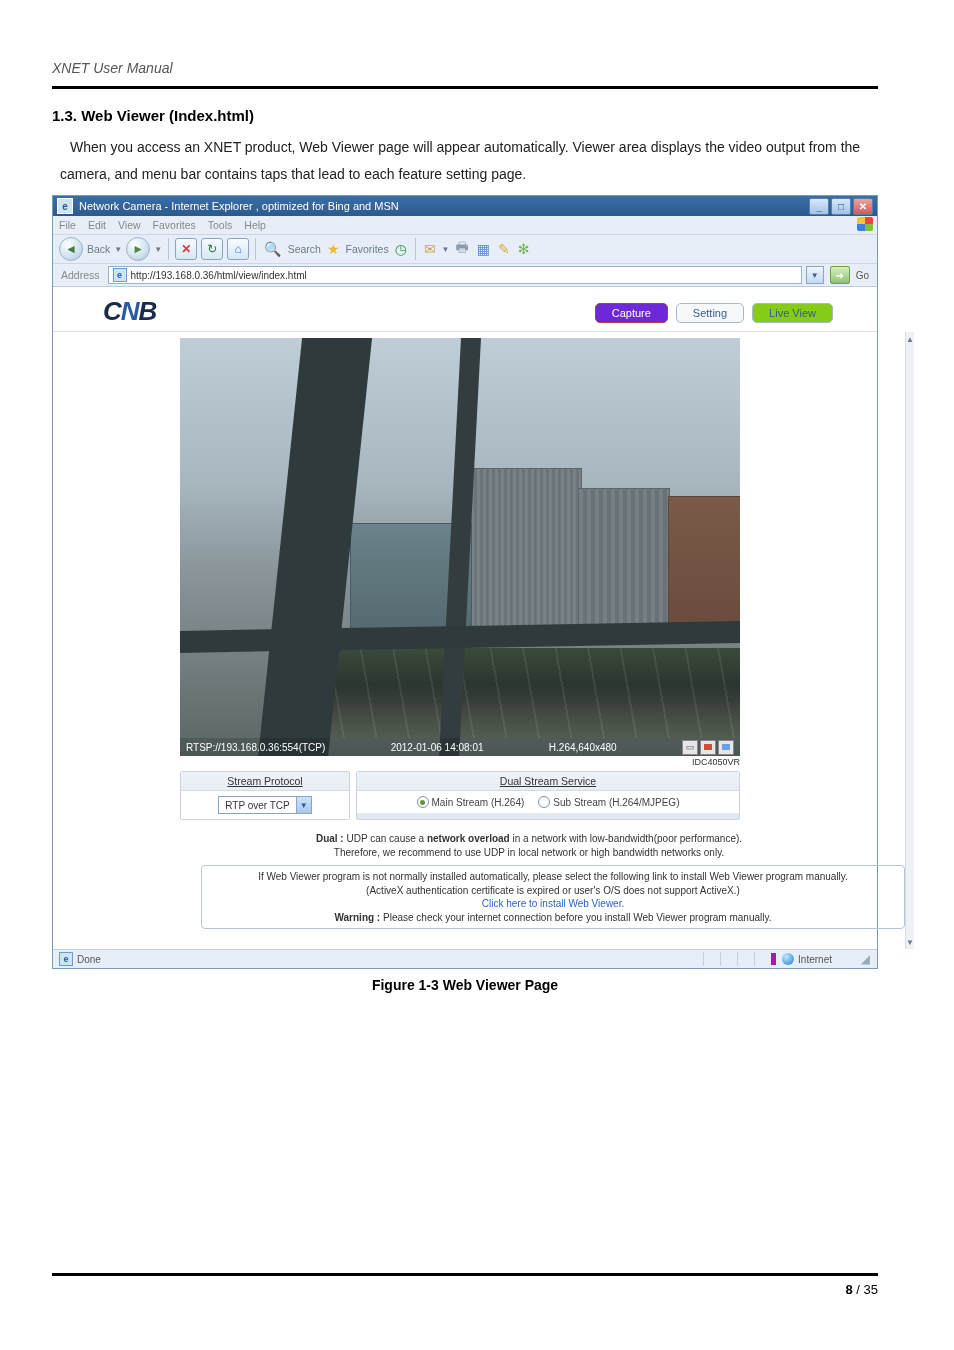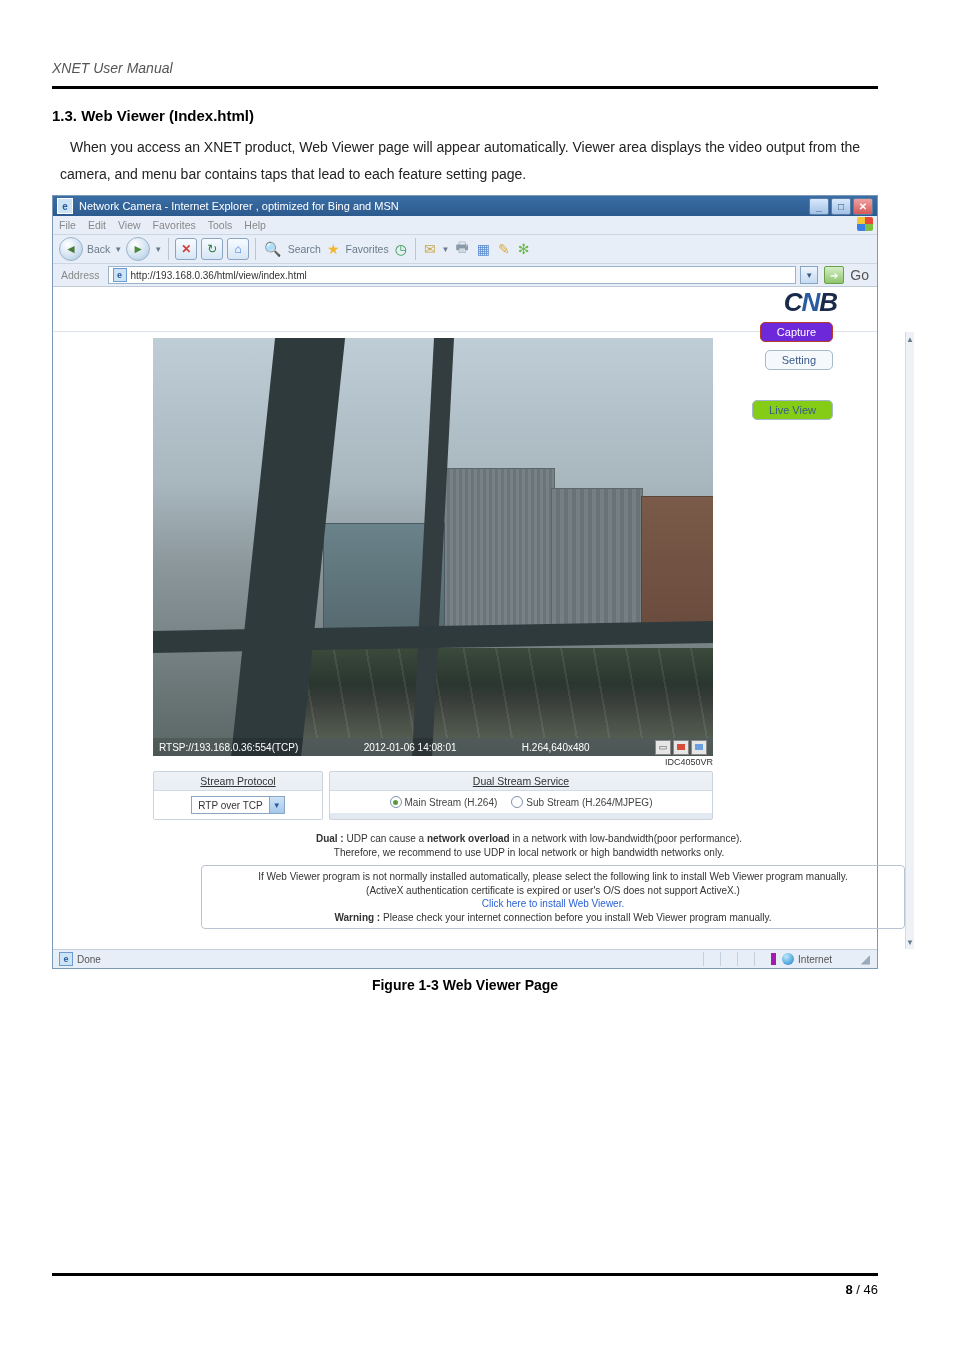--- a/index.html
+++ b/index.html
@@ -163,35 +163,34 @@
     font-size: 8px; color: #3a5a8a;
   }
   .go-btn {
     width: 18px; height: 16px;
     background: linear-gradient(#d5efc5,#8ec56e);
     border: 1px solid #6aa04a;
     border-radius: 2px;
     display: flex; align-items: center; justify-content: center;
     color: #fff; font-size: 10px; margin-left: 2px;
   }
-  .go-label { font-size: 14px; color: #555; padding: 0 4px 0 2px; }
+  .go-label { font-size: 10px; color: #555; padding: 0 4px 0 2px; }
 
   
   .app-content {
     background: #fff;
     position: relative;
     padding: 0 0 0 0;
   }
   .app-header {
     height: 44px;
     display: flex;
     align-items: flex-end;
     padding: 0 40px 0 50px;
     border-bottom: 1px solid #dbe2ea;
-    flex-direction: column;
   }
   .brand {
     font-size: 26px;
     font-weight: 900;
     font-style: italic;
     letter-spacing: -1px;
     color: #1a2a4a;
     margin-bottom: 4px;
   }
   .brand .blue { color: #2a5aa0; }
@@ -224,21 +223,21 @@
     flex-direction: column;
   }
   .vscroll .arrow {
     height: 14px;
     display: flex; align-items: center; justify-content: center;
     font-size: 8px; color: #6a7a8a;
   }
   .vscroll .track { flex: 1; }
 
   
-  .video-wrap { position: relative; width: 560px; }
+  .video-wrap { position: relative; width: 560px; margin-left: 27px; }
   .video {
     width: 560px; height: 418px;
     position: relative;
     overflow: hidden;
   }
   .sky {
     position: absolute; inset: 0;
     background: linear-gradient(#bfcdd7 0%, #a8b6be 35%, #8a969a 55%, #5a6664 100%);
   }
   .wframe {
@@ -616,15 +615,15 @@
         <span>Internet</span>
       </div>
       <span class="resize-grip">◢</span>
     </div>
   </div>
 
   <p class="figure-caption">Figure 1-3 Web Viewer Page</p>
 
   <hr class="page-footer-rule">
   <div class="page-num">
-    <b>8</b><span> / </span><span>46</span>
+    <b>8</b><span> / </span><span>35</span>
   </div>
 </div>
 
 </body></html>

